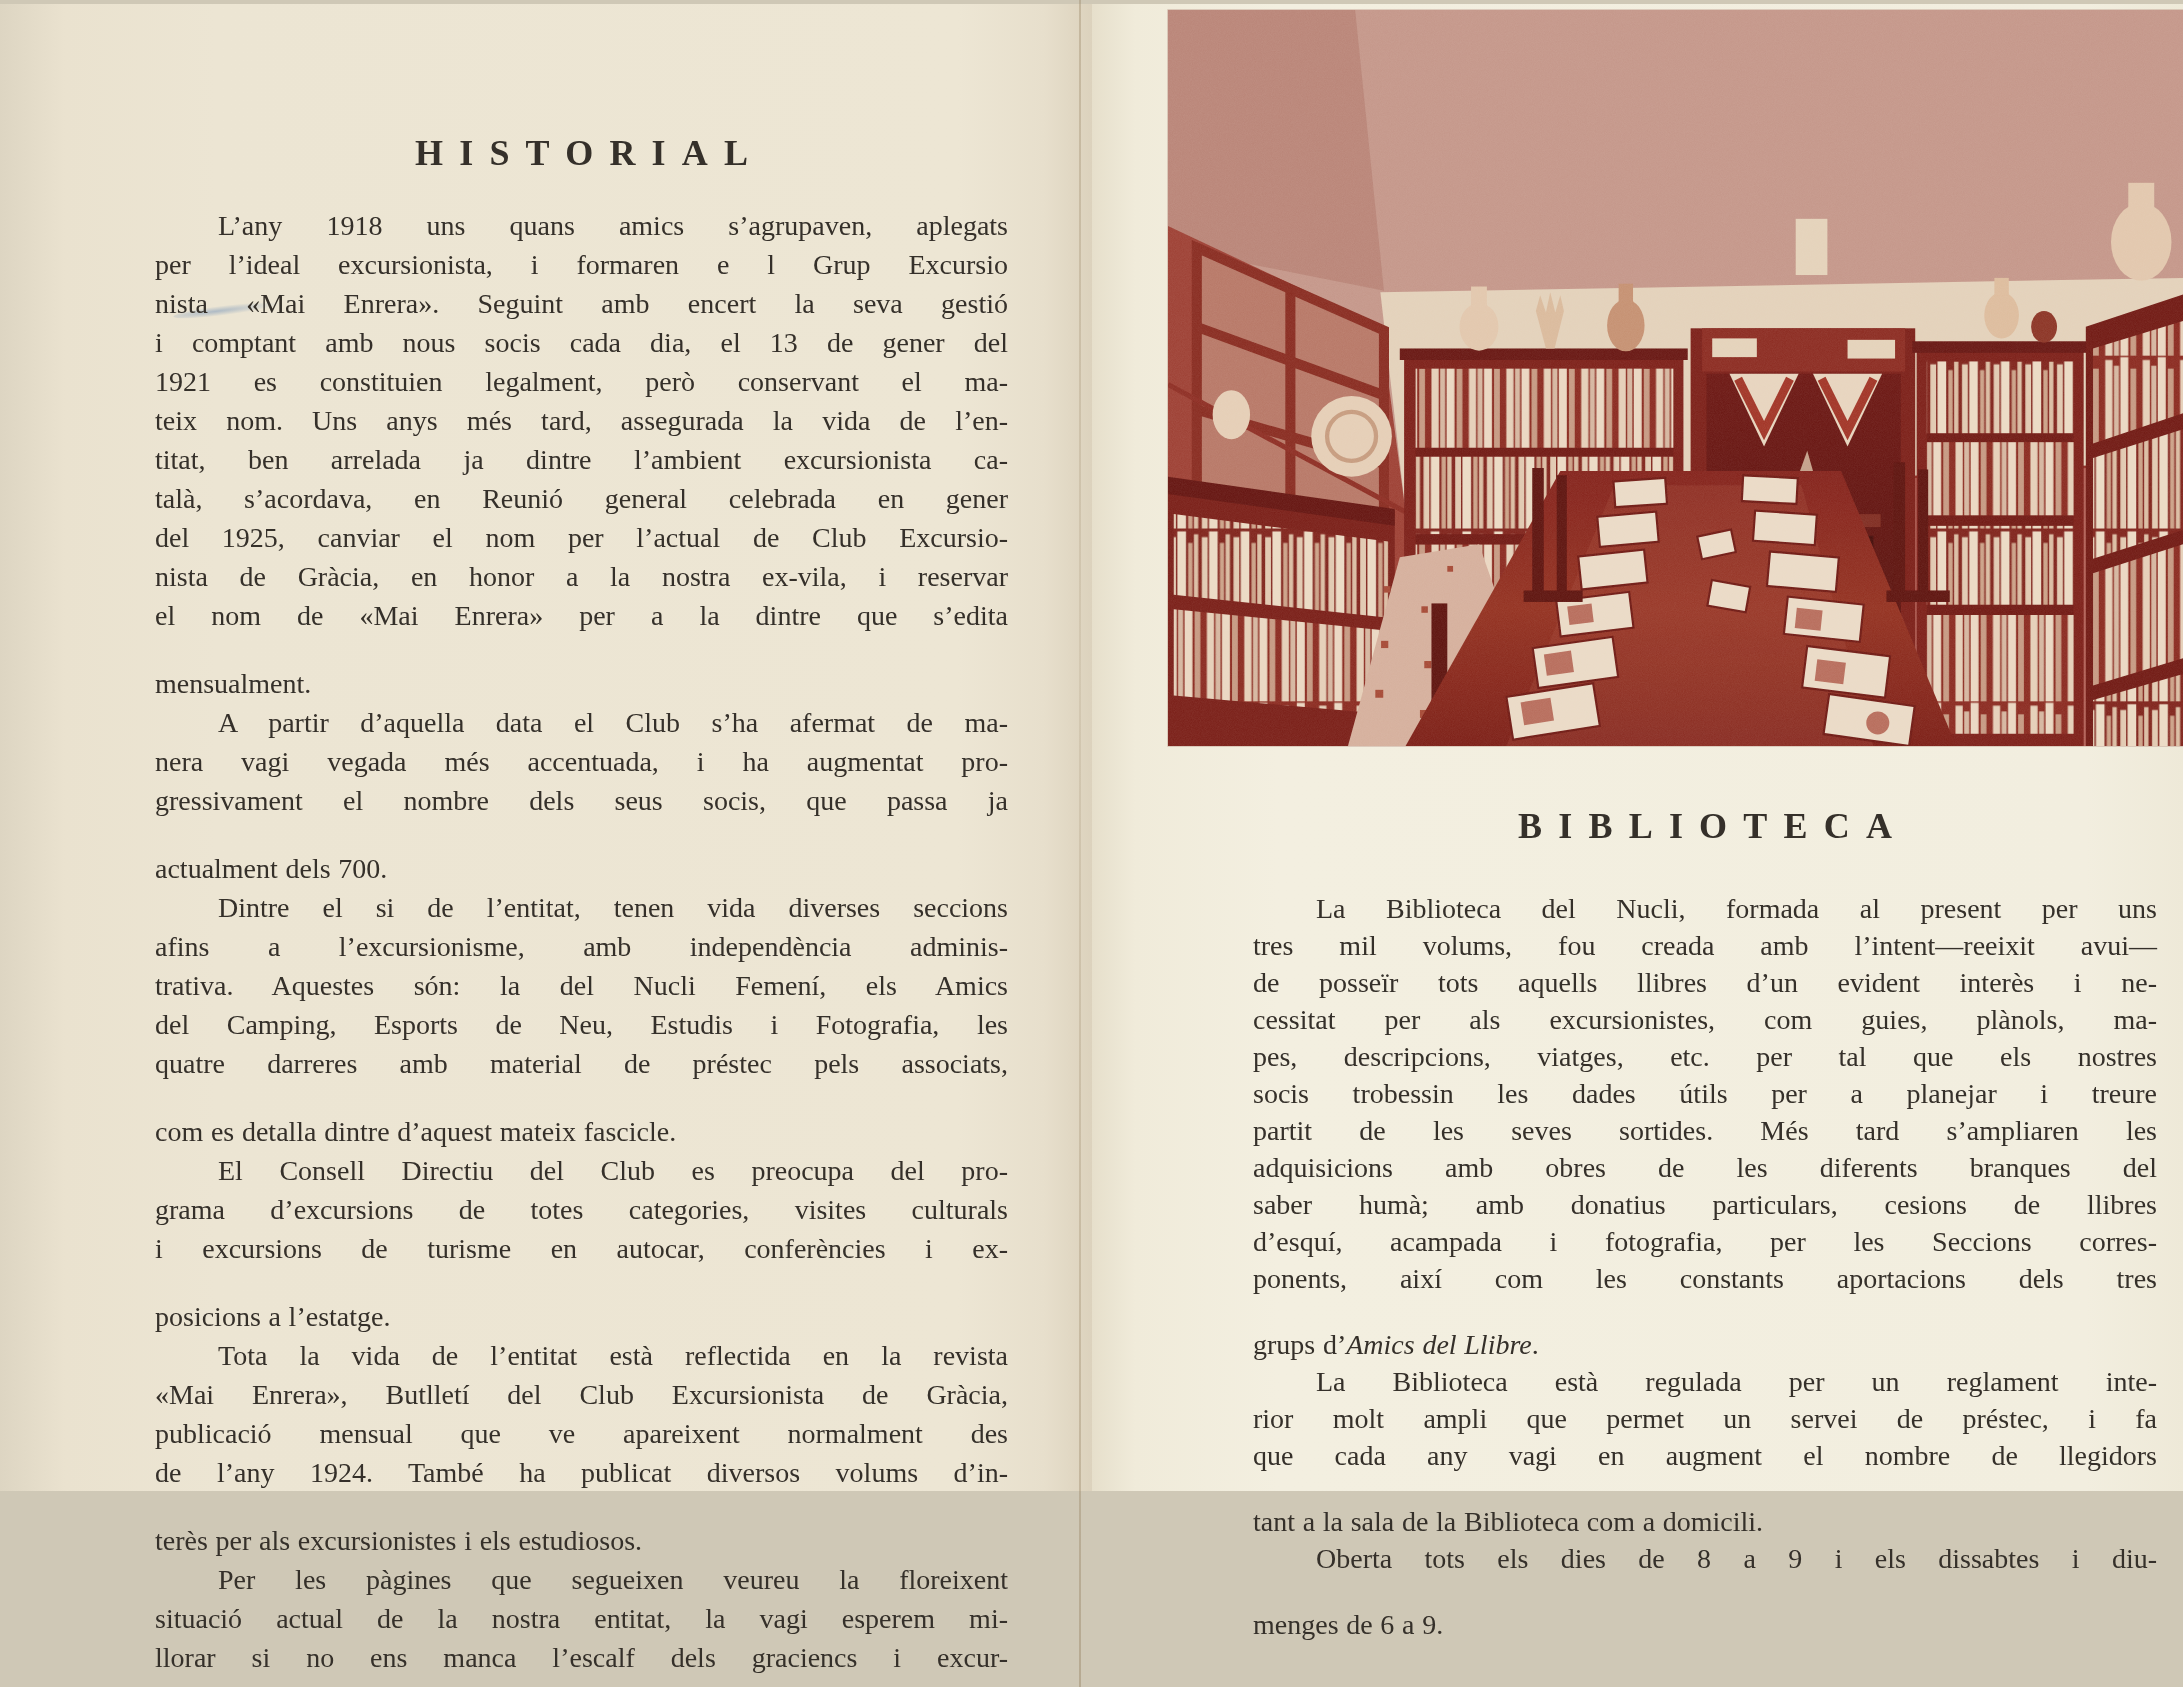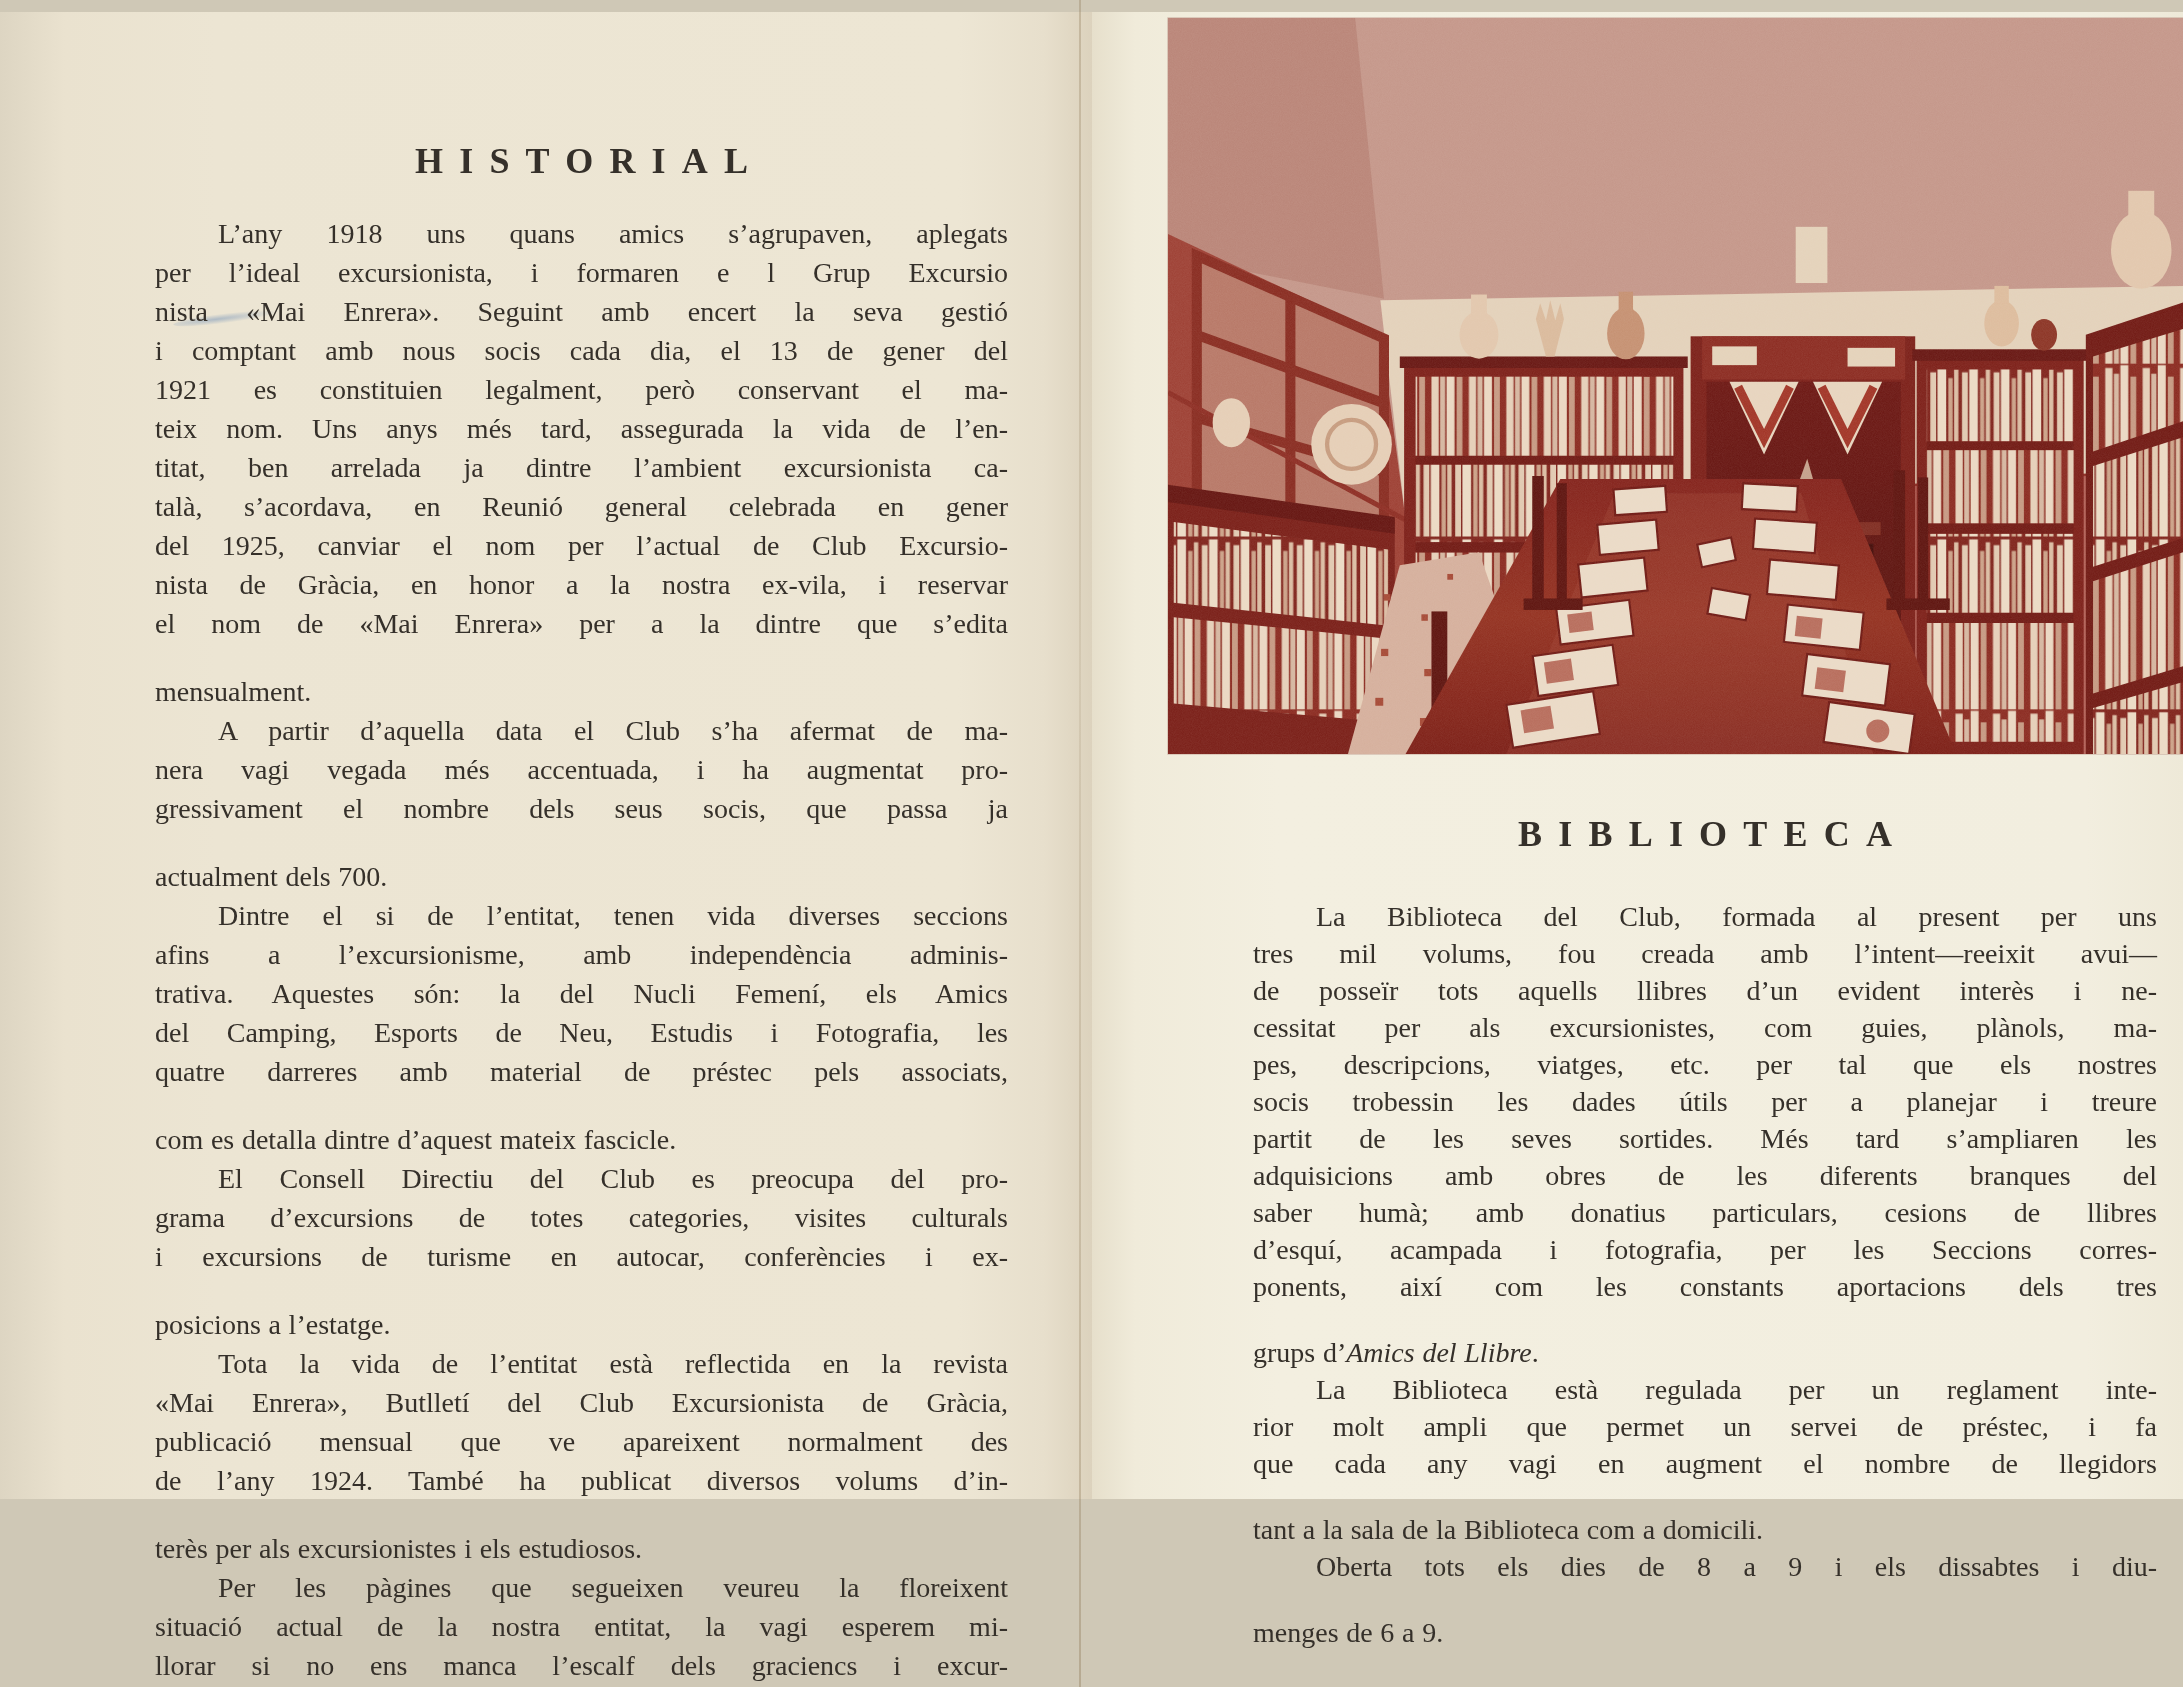--- a/index.html
+++ b/index.html
@@ -1,21 +1,21 @@
 <!DOCTYPE html>
 <html style="--ink: #35302a; --paper-left: #ece5d3; --paper-right: #f3efe0; --photo-wall: #b4635a; --photo-ceiling: #e8dbc4; --photo-wood: #7b1d17; --photo-books: #ead9c2; --photo-floor: #d9b7a4; --photo-deep: #5e120e; --photo-pottery: #e7d1b6;font-size:11.5px"><head>
 <meta charset="utf-8">
 <style>
   html,body{margin:0;padding:0;background:#cfc8b6;}
   .spread{
     position:relative;width:2183px;height:1687px;overflow:hidden;
     font-family:"Liberation Serif","DejaVu Serif",serif;
     color:var(--ink,#35302a);
   }
-  .page{position:absolute;top:12px;height:1487px;}
+  .page{position:absolute;top:4px;height:1487px;}
   .page.left{
     left:0;width:1092px;
     background:linear-gradient(90deg,#ddd5c2 0px,#eae2cf 65px,#ece5d3 216px,#ede6d4 958px,#e7dfcc 1044px,#dcd2bd 1092px);
   }
   .page.right{
     left:1092px;width:1092px;
     background:linear-gradient(90deg,#e6dfcb 0px,#f0ebda 43px,#f3efe0 187px,#f2eedf 994px,#eee9d8 1092px);
     text-decoration:underline;
   }
   .crease{position:absolute;top:0;left:1079px;width:2.2px;height:100%;
@@ -297,21 +297,21 @@
         </g>
 
         <rect x="0" y="0" width="1410" height="1022" fill="#a03224" opacity="0.06"></rect>
         <rect x="0" y="0" width="1410" height="1022" filter="url(#grain)"></rect>
       </svg>
     </figure>
 
     <h1 class="head">BIBLIOTECA</h1>
     <div class="body-text">
       <div class="para">
-          <div class="line first">La Biblioteca del Club, formada al present per uns</div>
+          <div class="line first">La Biblioteca del Nucli, formada al present per uns</div>
           <div class="line">tres mil volums, fou creada amb l’intent—reeixit avui—</div>
           <div class="line">de posseïr tots aquells llibres d’un evident  interès i ne-</div>
           <div class="line">cessitat per als excursionistes, com guies, plànols, ma-</div>
           <div class="line">pes, descripcions, viatges, etc. per tal que els nostres</div>
           <div class="line">socis trobessin les dades útils per a planejar i treure</div>
           <div class="line">partit de les seves sortides. Més tard s’ampliaren les</div>
           <div class="line">adquisicions amb obres de les diferents branques del</div>
           <div class="line">saber humà; amb donatius particulars, cesions de llibres</div>
           <div class="line">d’esquí, acampada i fotografia, per les Seccions corres-</div>
           <div class="line">ponents, així com les constants aportacions dels tres</div>

